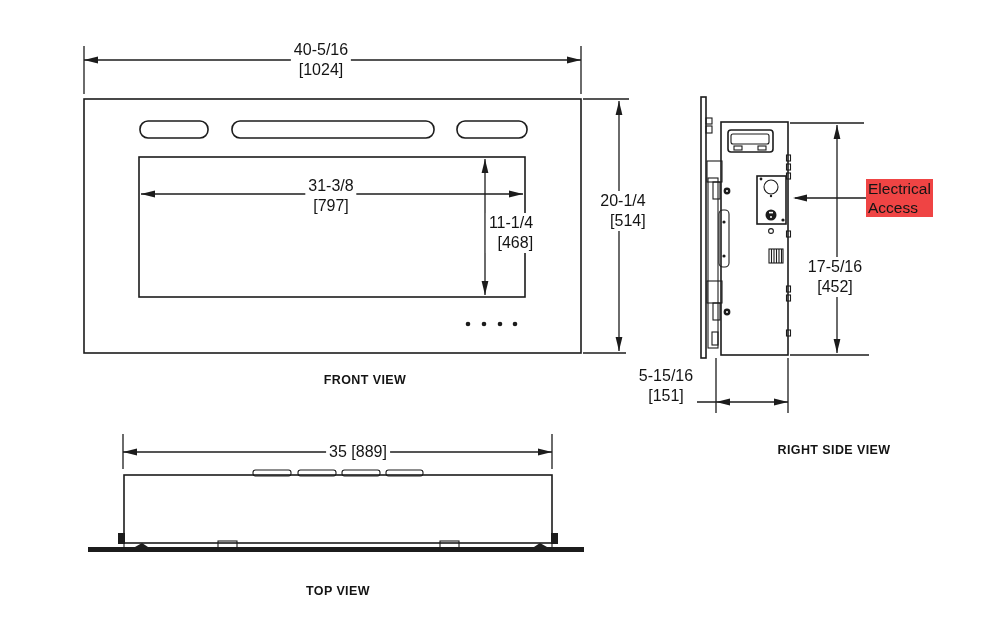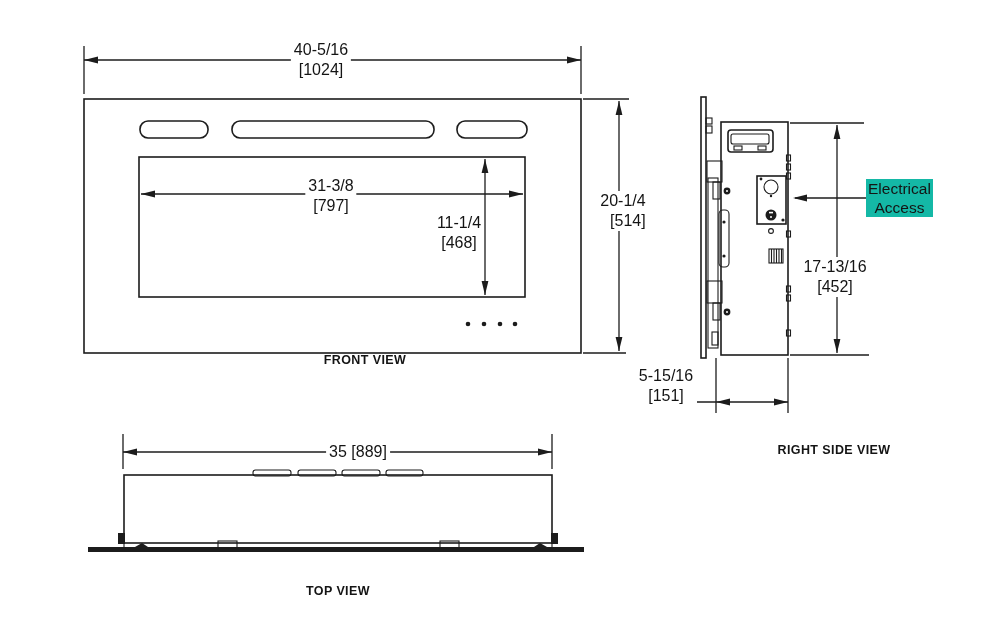--- a/index.html
+++ b/index.html
@@ -19,21 +19,21 @@
     text-align:center; background:#ffffff; padding:0 3px;
     font-size:16px; line-height:20px; white-space:nowrap;
   }
   .view-label {
     position:absolute; transform:translate(-50%,-50%);
     font-size:12.5px; font-weight:bold; letter-spacing:0.4px;
     white-space:nowrap; background:transparent;
   }
   .callout {
     position:absolute; transform:translate(0,-50%);
-    text-align:center; background:#14b8a6; padding:0 2px;
+    text-align:left; background:#ef4444; padding:0 2px;
     font-size:15.5px; line-height:19px; white-space:nowrap;
   }
 </style>
 </head>
 <body>
 
 <div class="canvas">
 
   <svg class="linework" viewBox="0 0 1000 629">
 
@@ -187,41 +187,41 @@
   <div class="txt" style="left:623px; top:211px;text-align:right;">
     <div>20-1/4</div>
     <div>[514]</div>
   </div>
 
   <div class="txt" style="left:331px; top:196px;">
     <div>31-3/8</div>
     <div>[797]</div>
   </div>
 
-  <div class="txt" style="left:459px; top:233px;">
+  <div class="txt" style="left:511px; top:233px;text-align:right;">
     <div>11-1/4</div>
     <div>[468]</div>
   </div>
 
   <div class="txt" style="left:835px; top:277px;">
-    <div>17-13/16</div>
+    <div>17-5/16</div>
     <div>[452]</div>
   </div>
 
   <div class="txt" style="left:666px; top:386px;">
     <div>5-15/16</div>
     <div>[151]</div>
   </div>
 
   <div class="txt" style="left:358px; top:452px;">
     <div>35 [889]</div>
   </div>
 
   <div class="callout" style="left:866px; top:198px;">
     <div>Electrical</div>
     <div>Access</div>
   </div>
 
-  <div class="view-label" style="left:365px; top:360px;">FRONT VIEW</div>
+  <div class="view-label" style="left:365px; top:380px;">FRONT VIEW</div>
   <div class="view-label" style="left:834px; top:450px;">RIGHT SIDE VIEW</div>
   <div class="view-label" style="left:338px; top:591px;">TOP VIEW</div>
 
 </div>
 
 </body></html>

